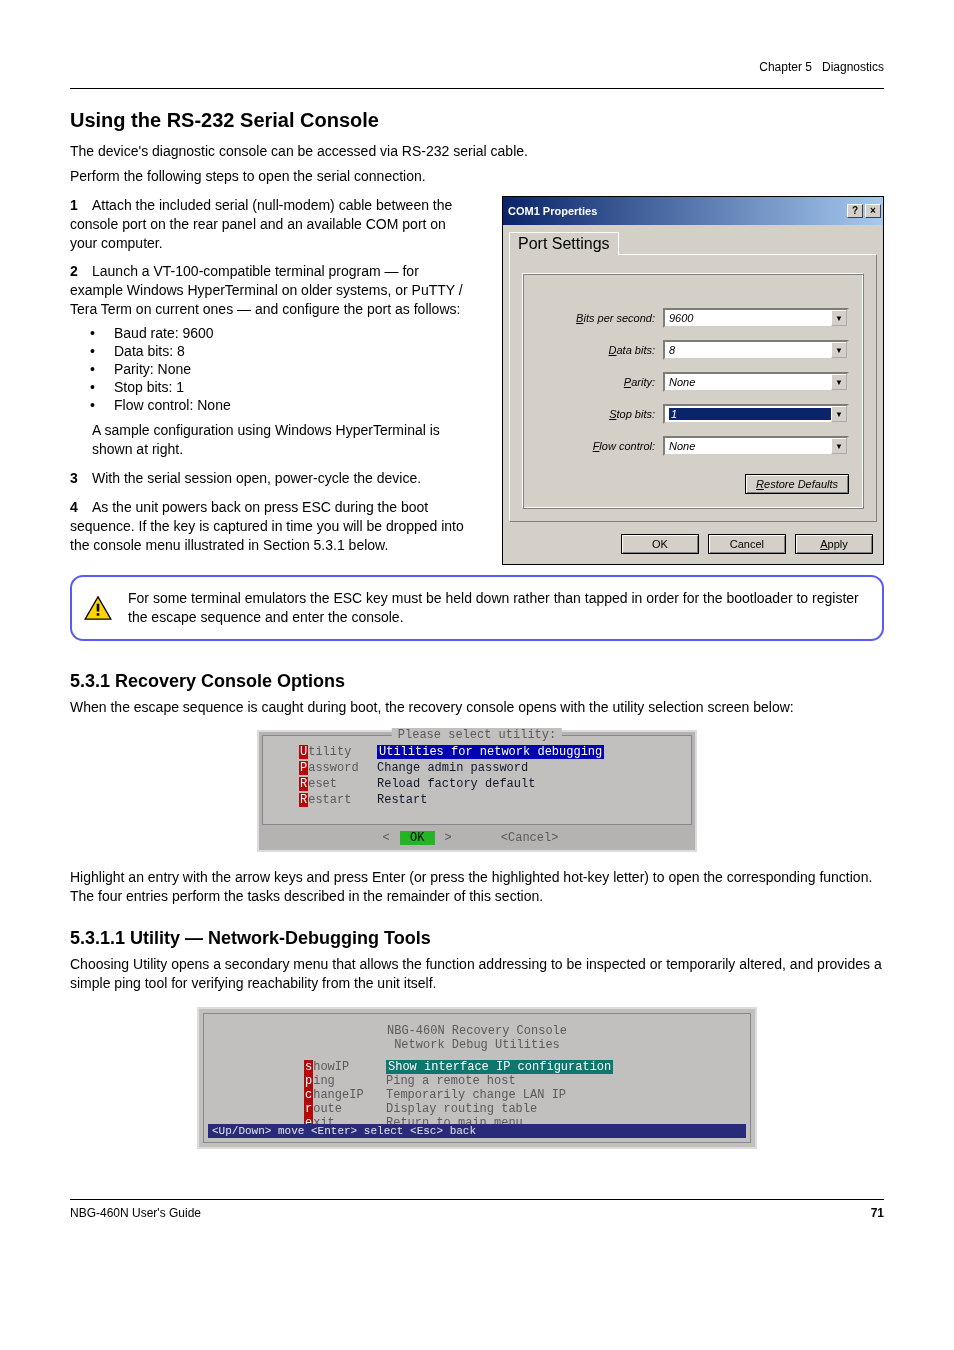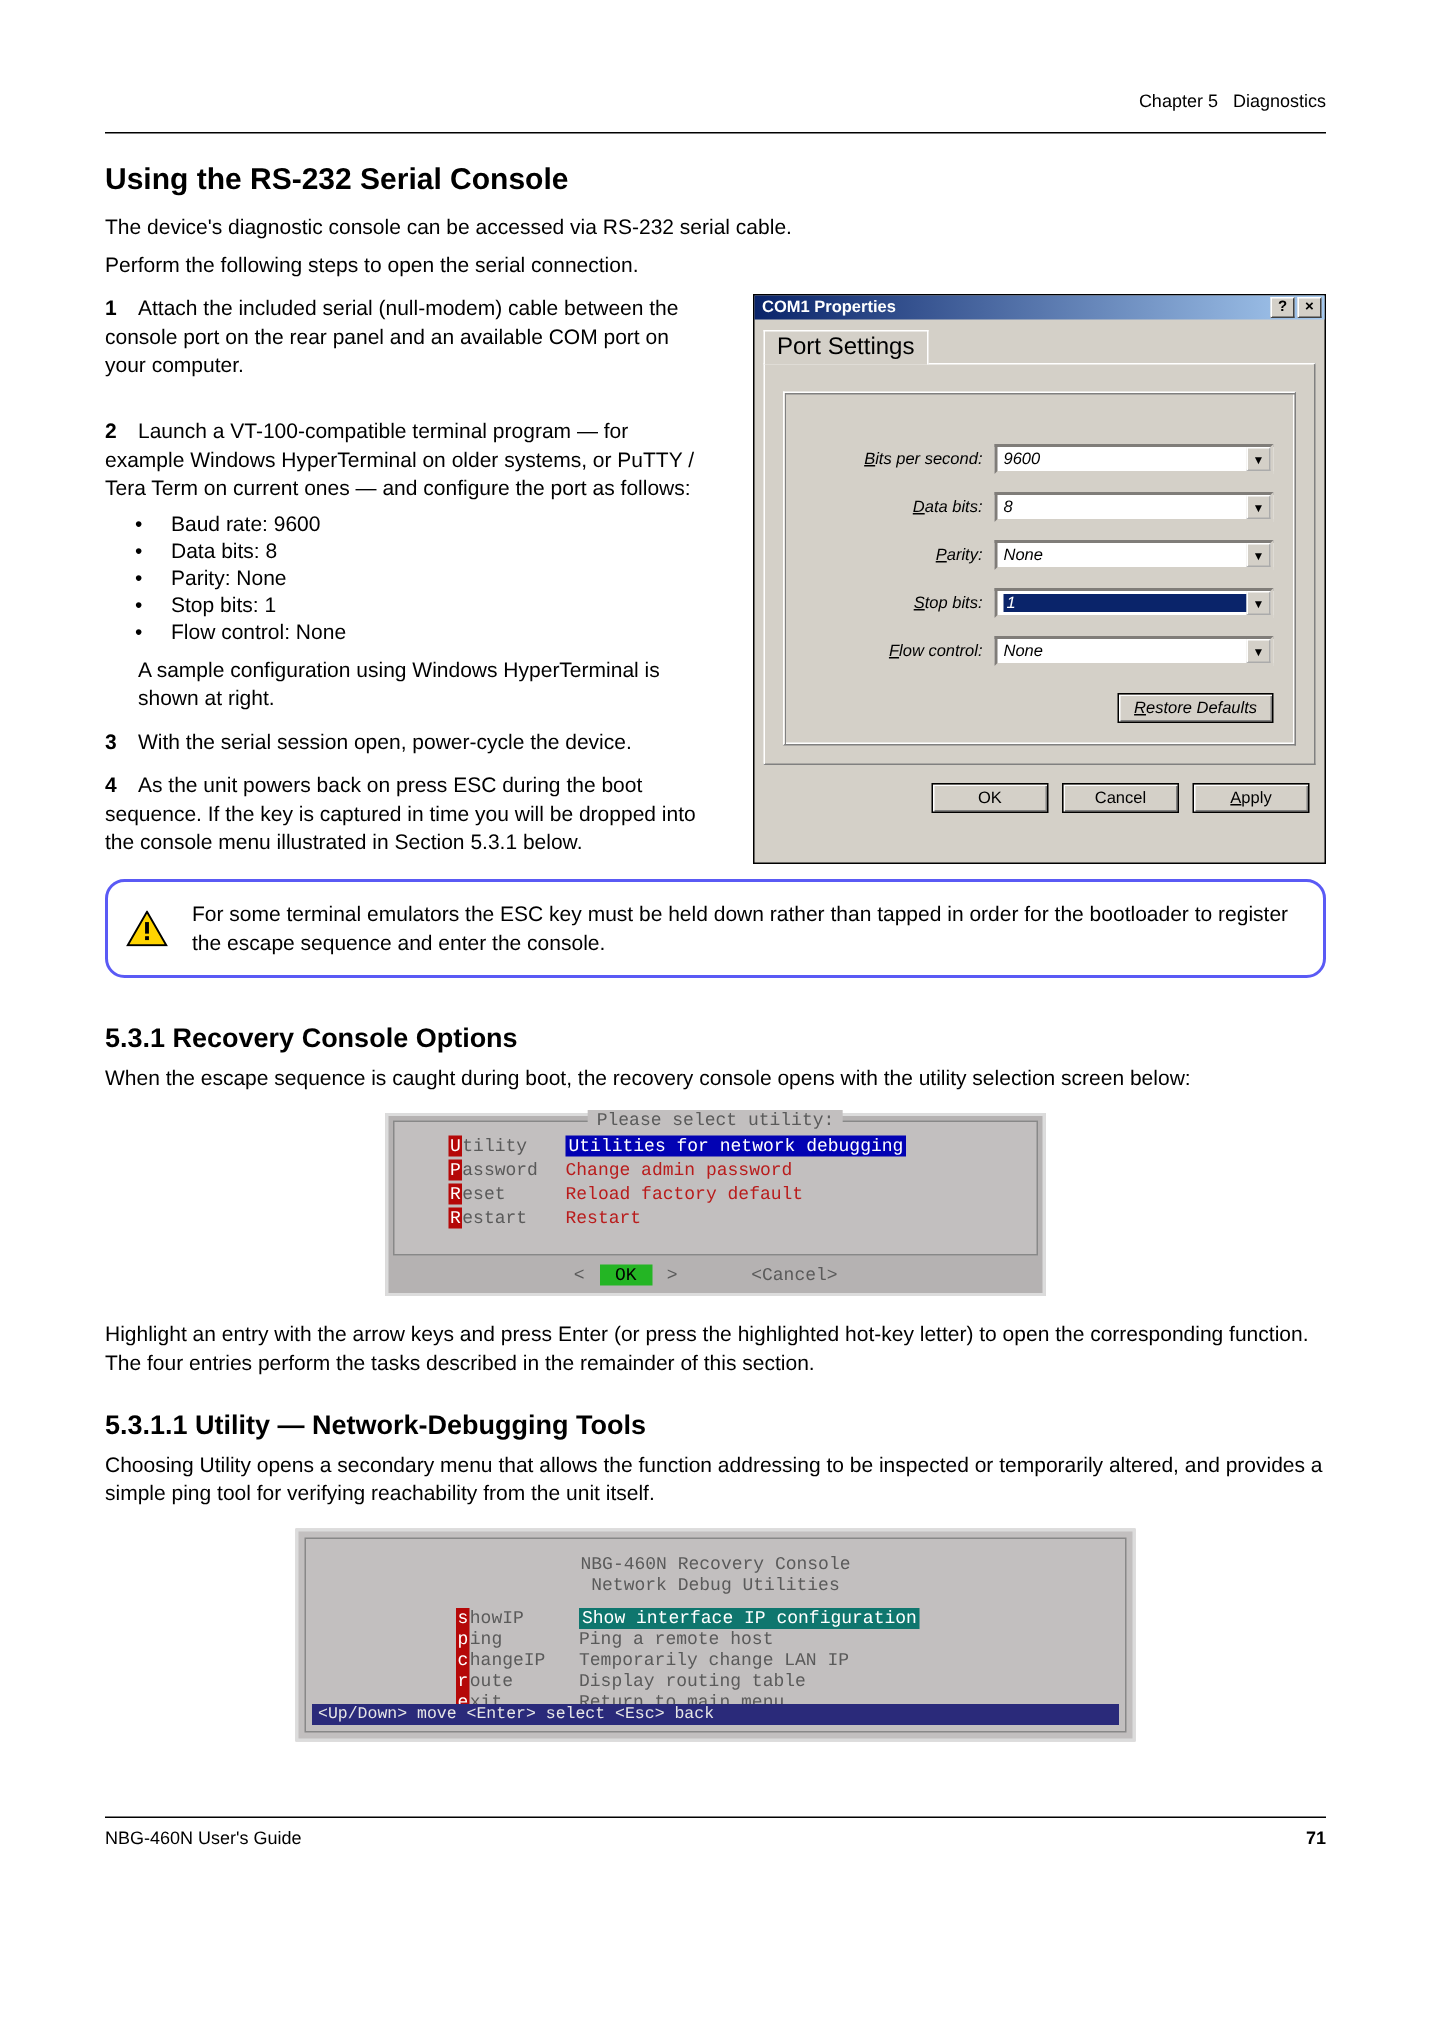--- a/index.html
+++ b/index.html
@@ -49,21 +49,21 @@
   
   .dialog {
     width: 382px;
     background: #d4d0c8;
     border: 1px solid #000;
     font-family: Tahoma, Arial, sans-serif;
     font-size: 11px;
     user-select: none;
   }
   .titlebar {
-    height: 16px;
+    height: 28px;
     background: linear-gradient(90deg, #0a246a 0%, #a6caf0 100%);
     color: #fff;
     display: flex;
     align-items: center;
     padding: 0 2px 0 5px;
     font-weight: bold;
   }
   .titlebar .ttl { flex: 1; }
   .titlebar .tbtn {
     width: 16px; height: 14px;
@@ -209,21 +209,21 @@
     position: absolute;
     top: -8px;
     left: 50%;
     transform: translateX(-50%);
     background: #c2bfbf;
     padding: 0 6px;
     color: #5a5a5a;
   }
   .term-row { display: flex; gap: 14px; padding: 1px 30px; }
   .term-row .k { width: 64px; color: #5a5a5a; }
-  .term-row .d { flex: 1; color: #b91c1c; }
+  .term-row .d { flex: 1; color: #0f172a; }
   .term-row .k .hot, .term-row .d .hot { background: #b50808; color:#fff; padding: 0 1px; }
   .term-row.sel .d { background: #0202b3; color: #fff; display:inline-block; flex:none; padding: 0 2px; }
   .term-footer {
     text-align: center;
     padding: 6px 0 2px 0;
     color: #5a5a5a;
   }
   .term-footer .fbtn {
     display: inline-block;
     margin: 0 10px;
@@ -286,21 +286,21 @@
   <hr class="hr">
 </div>
 
 <h2>Using the RS-232 Serial Console</h2>
 <p>The device's diagnostic console can be accessed via RS-232 serial cable.</p>
 <p>Perform the following steps to open the serial connection.</p>
 
 <div class="row-with-dialog">
   <div class="textcol">
     <p><span class="bold num">1</span><span>Attach the included serial (null-modem) cable between the console port on the rear panel and an available COM port on your computer.</span></p>
-    <p style="margin-top:26px;"><span class="bold num">2</span><span>Launch a VT-100-compatible terminal program — for example Windows HyperTerminal on older systems, or PuTTY / Tera Term on current ones — and configure the port as follows:</span></p>
+    <p style="margin-top:10px;"><span class="bold num">2</span><span>Launch a VT-100-compatible terminal program — for example Windows HyperTerminal on older systems, or PuTTY / Tera Term on current ones — and configure the port as follows:</span></p>
     <div class="bullet-line">
           <span class="dot">•</span>
           <span>Baud rate: 9600</span>
         </div>
     <div class="bullet-line">
           <span class="dot">•</span>
           <span>Data bits: 8</span>
         </div>
     <div class="bullet-line">
           <span class="dot">•</span>

